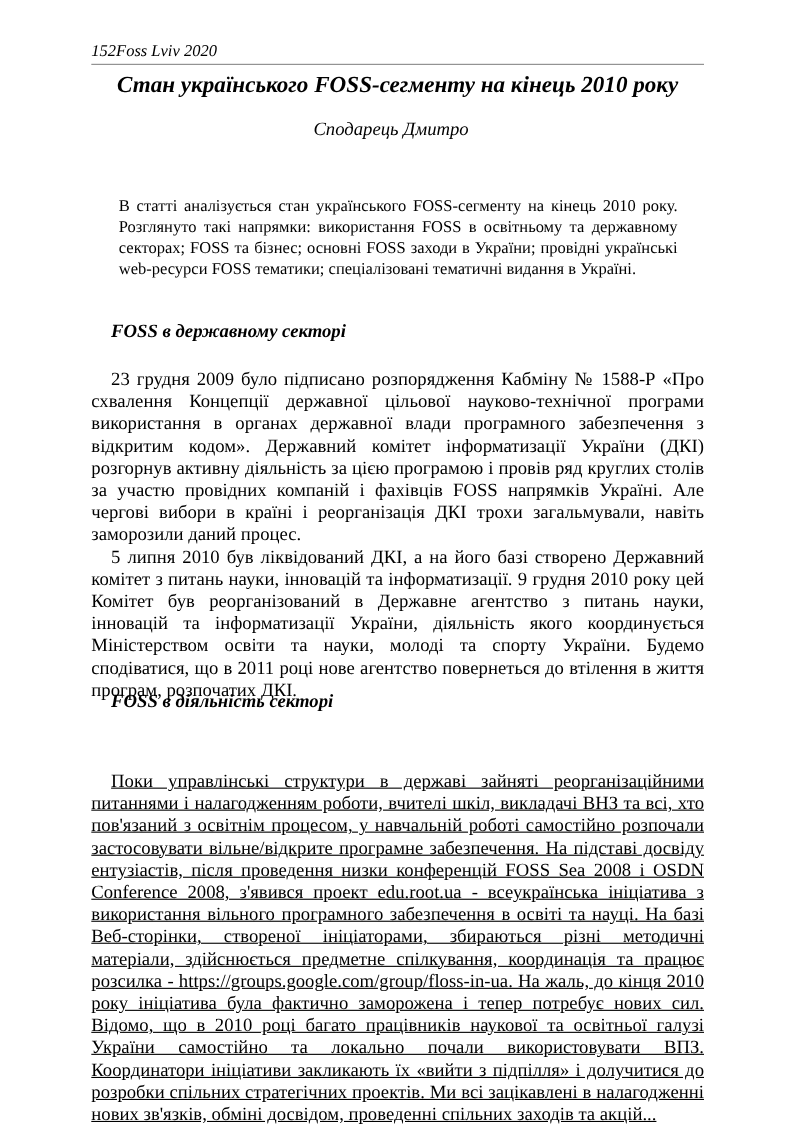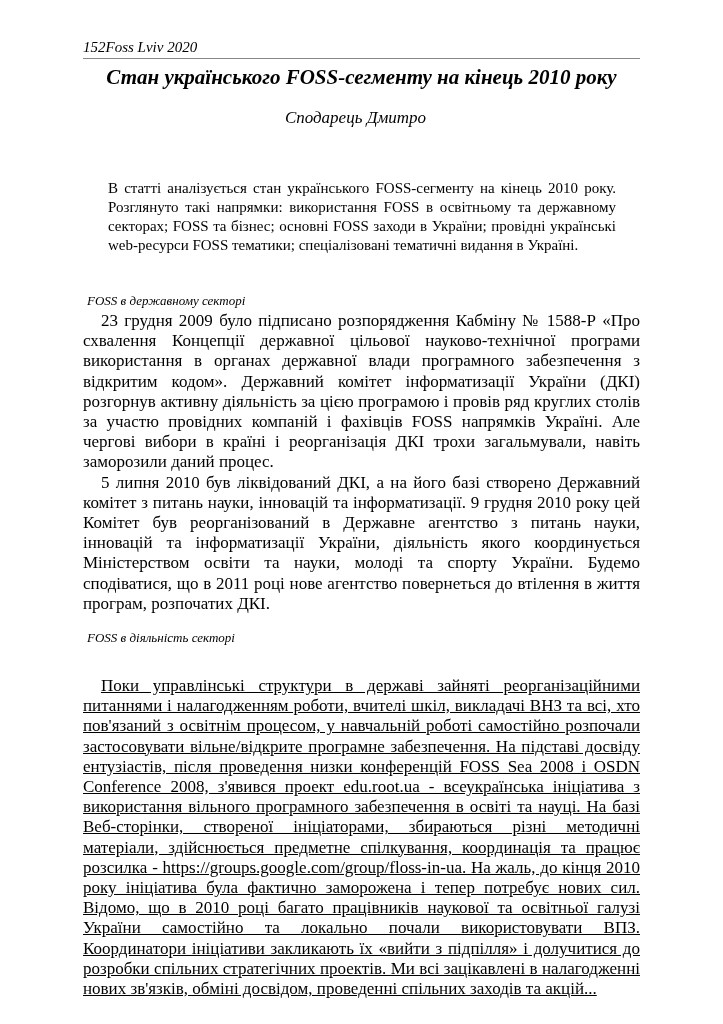--- a/index.html
+++ b/index.html
@@ -26,25 +26,25 @@
     .affil {
       position: absolute; left: 60px; width: 603px; top: 128px;
       text-align: center; font-style: italic; font-size: 15.5px; line-height: 18px;
     }
     .affil a { color: #000080; text-decoration: underline; }
     .abstract {
       position: absolute; left: 108px; width: 508px; top: 179px;
       font-size: 15px; line-height: 19px; text-align: justify; font-family: Liberation Serif, serif;
     }
     .section-heading {
-      position: absolute; left: 87px; font-style: italic; font-size: 13px; line-height: 20px;
+      position: absolute; left: 101px; font-style: italic; font-size: 17px; line-height: 20px; font-weight: bold;
     }
     .body-text {
       position: absolute; left: 83px; width: 557px;
-      font-size: 17px; line-height: 20.2px; text-align: justify;
+      font-size: 17px; line-height: 20.2px; text-align: justify; margin-top: 24px;
     }
     .body-text p { margin: 0; text-indent: 18px; }
   </style>
 </head>
 <body>
 
 <div class="running-header">
   <span>152</span>
   <span>Foss Lviv 2020</span>
 </div>

